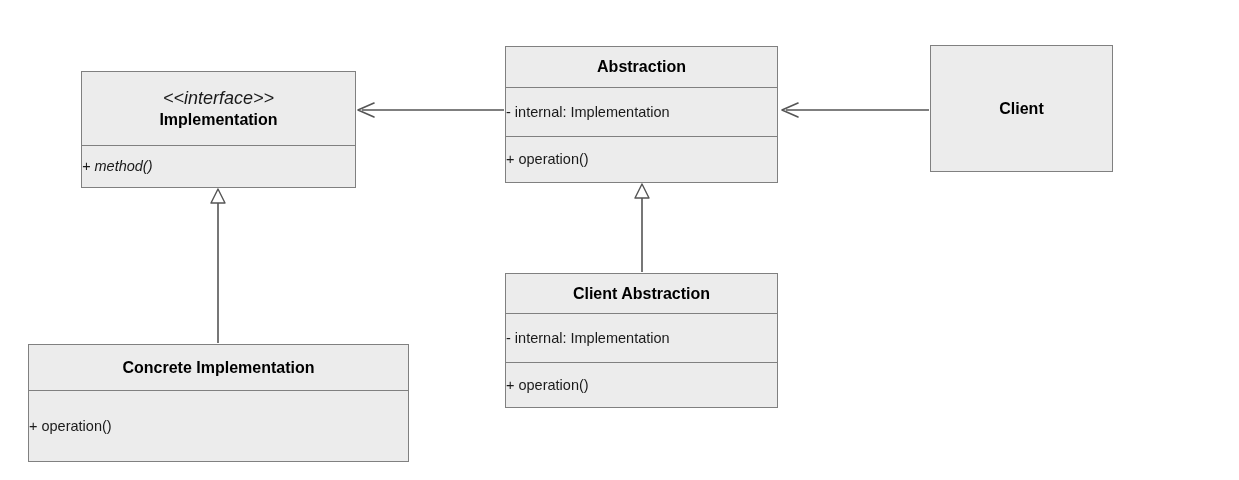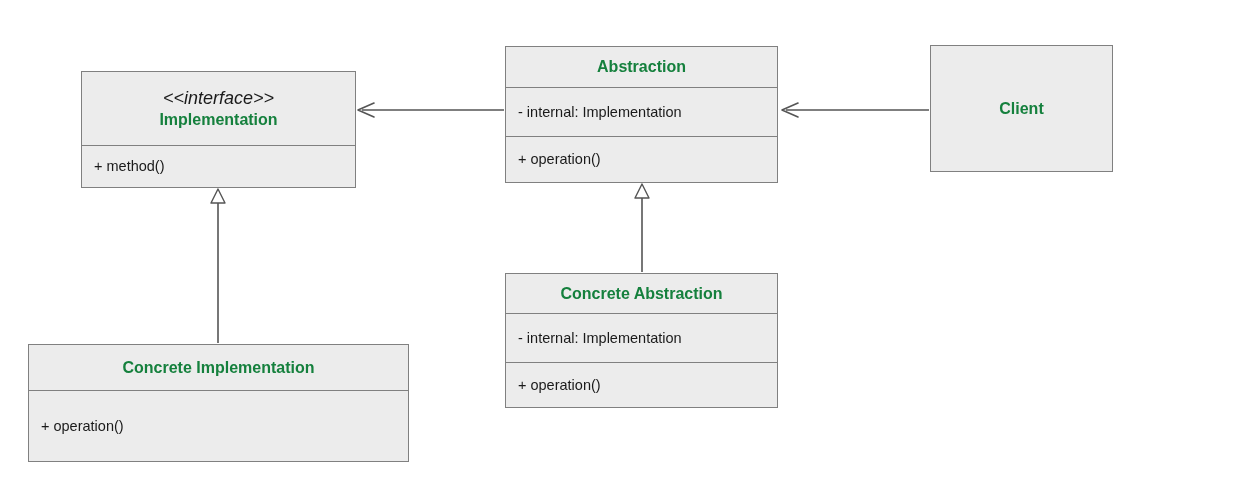--- a/index.html
+++ b/index.html
@@ -36,44 +36,45 @@
   }
   .compartment + .compartment {
     border-top: 1px solid #808080;
   }
   .cmp-title {
     align-items: center;
     text-align: center;
   }
   .cmp-members {
     align-items: flex-start;
-    padding-left: 12px;
+    padding-left: 0;
   }
   .class-name {
     font-weight: bold;
     font-size: 16px;
-    color: #15803d;
+    color: #000000;
     line-height: 1.25;
     white-space: nowrap;
   }
   .stereotype {
     font-style: italic;
     font-weight: normal;
     font-size: 18px;
     color: #1a1a1a;
     line-height: 1.25;
     white-space: nowrap;
   }
   .member {
     font-size: 14.5px;
     color: #1a1a1a;
     line-height: 1.3;
     white-space: nowrap;
   }
   .member.abstract {
+    font-style: italic;
   }
   .edge-layer {
     position: absolute;
     left: 0;
     top: 0;
     width: 1239px;
     height: 480px;
     pointer-events: none;
   }
   .edge-layer line,
@@ -134,21 +135,21 @@
   </div>
 
   <div class="uml-class" style="left:930px; top:45px; width:183px; height:127px;">
     <div class="compartment cmp-title" style="flex:1 1 auto;border-radius:21px;">
       <div class="class-name">Client</div>
     </div>
   </div>
 
   <div class="uml-class" style="left:505px; top:273px; width:273px; height:135px;">
     <div class="compartment cmp-title" style="height:39px;">
-      <div class="class-name">Concrete Abstraction</div>
+      <div class="class-name">Client Abstraction</div>
     </div>
     <div class="compartment cmp-members" style="height:49px;">
       <div class="member">- internal: Implementation</div>
     </div>
     <div class="compartment cmp-members" style="flex:1 1 auto;">
       <div class="member">+ operation()</div>
     </div>
   </div>
 
   <div class="uml-class" style="left:28px; top:344px; width:381px; height:118px;">

